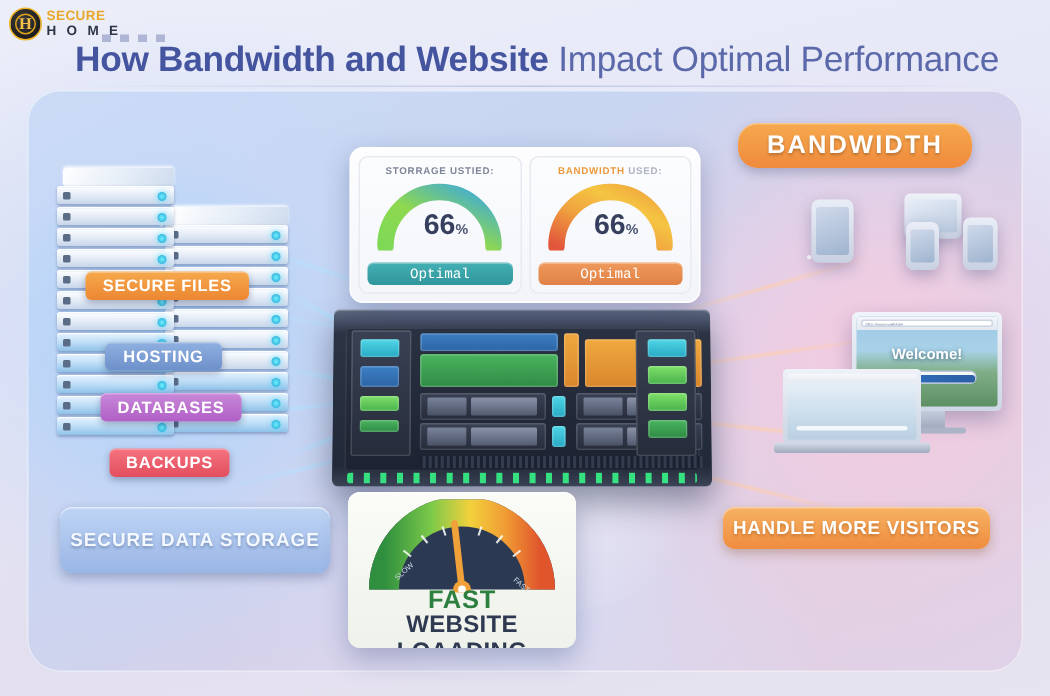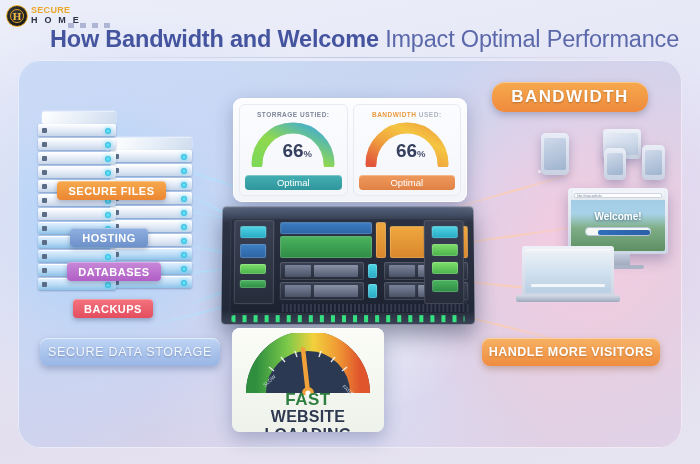--- a/index.html
+++ b/index.html
@@ -116,26 +116,26 @@
     background:linear-gradient(180deg,#f6a94c,#ec8633); }
   #lbl-limmes{ left:70px; top:228px; width:78px; height:19px;
     background:linear-gradient(180deg,#8fb0e0,#6d90ca); }
   #lbl-db{ left:67px; top:262px; width:94px; height:19px;
     background:linear-gradient(180deg,#c888d8,#b05fc6); }
   #lbl-backups{ left:73px; top:299px; width:80px; height:19px;
     background:linear-gradient(180deg,#f4737f,#e34e5e); }
 
   
   #pill-secure{
-    left:40px; top:338px; width:180px; height:28px; font-size:12.5px; letter-spacing:.7px;
+    left:40px; top:338px; width:180px; height:44px; font-size:12.5px; letter-spacing:.7px;
     color:#f4f8ff; border-radius:8px;
     background:linear-gradient(180deg,rgba(190,212,244,.95),rgba(150,180,228,.95));
     box-shadow:0 3px 7px rgba(40,60,110,.3), inset 0 1px 0 rgba(255,255,255,.55);
     text-shadow:0 1px 2px rgba(30,50,90,.35);
-    display:flex;align-items:center;justify-content:center;font-weight:normal;position:absolute;
+    display:flex;align-items:center;justify-content:center;font-weight:bold;position:absolute;
   }
   #pill-visitors{
     left:482px; top:338px; width:178px; height:28px; font-size:12.5px; letter-spacing:.5px;
     color:#fff; border-radius:8px; font-weight:bold;
     background:linear-gradient(180deg,#f7b263,#ef8c3f);
     box-shadow:0 3px 7px rgba(120,70,20,.3), inset 0 1px 0 rgba(255,255,255,.4);
     text-shadow:0 1px 2px rgba(120,60,10,.35);
     display:flex;align-items:center;justify-content:center;position:absolute;
   }
 
@@ -159,20 +159,21 @@
   .gwrap svg{ position:absolute; left:0; top:0; }
   .gnum{
     position:absolute; left:4px; bottom:-1px; width:86px; text-align:center;
     font-size:19px; font-weight:bold; color:#36405e; line-height:1;
   }
   .gnum sup{ font-size:9.5px; font-weight:bold; vertical-align:baseline; color:#4a5472;}
   .badge{
     margin-top:16px; width:100%; height:17px; border-radius:4px; color:#fff;
     font-size:9.5px; display:flex; align-items:center; justify-content:center;
     box-shadow:inset 0 1px 0 rgba(255,255,255,.3);
+    font-family:Liberation Mono, monospace;
   }
   .badge.teal{ background:linear-gradient(180deg,#44b0b4,#2f969c); }
   .badge.orng{ background:linear-gradient(180deg,#ef9a5c,#e08146); }
 
   
   .sunit{
     position:absolute; border-radius:2px;
     background:linear-gradient(180deg,#fbfdff 0%,#e6edf7 45%,#c8d6ea 100%);
     box-shadow:0 1px 2px rgba(40,60,110,.35);
     border-top:1px solid #fff;
@@ -235,21 +236,21 @@
   
   .dev{ position:absolute; border-radius:4px;
     box-shadow:0 4px 10px rgba(50,60,110,.3); }
   .phone{ background:linear-gradient(180deg,#e9edf6,#c9d2e2); border-radius:5px; padding:5px 3px; }
   .phone .scrn{ width:100%; height:100%; border-radius:2px;
     background:linear-gradient(160deg,#cfd9ea,#9fb4cf); }
   .tablet{ background:linear-gradient(180deg,#eef1f8,#ccd4e4); border-radius:4px; padding:4px 3px; }
   .tablet .scrn{ width:100%; height:100%; border-radius:2px;
     background:linear-gradient(160deg,#e7edf7,#b9c9de); }
   #monitor{
-    position:absolute; left:568px; top:188px; width:100px; height:66px;
+    position:absolute; left:568px; top:208px; width:100px; height:66px;
     background:linear-gradient(180deg,#f0f3f9,#cdd6e4); border-radius:4px; padding:3px;
     box-shadow:0 6px 14px rgba(50,60,110,.32);
   }
   #monitor .mscr{
     width:100%; height:100%; border-radius:2px; overflow:hidden; position:relative;
     background:linear-gradient(180deg,#9fc9e6 0%,#a8d2e8 38%,#7fae86 62%,#5d8f63 100%);
   }
   #monitor .bar{
     position:absolute; left:0; top:0; right:0; height:9px;
     background:linear-gradient(180deg,#f4f6fa,#e3e8f0);
@@ -330,21 +331,21 @@
     <div class="w2">H O M E</div>
     <div class="dots">
       <i style="left:0"></i>
         <i style="left:12px"></i>
         <i style="left:24px"></i>
         <i style="left:36px"></i>
     </div>
   </div>
 
   <div id="title">
-    <span class="b">How Bandwidth and Welcome</span>
+    <span class="b">How Bandwidth and Website</span>
     <span class="n">Impact Optimal Performance</span>
   </div>
   <div id="hairline"></div>
 
   <div id="panel">
 
     <div class="glowbg" style="left:-40px;top:40px;width:260px;height:260px;background:radial-gradient(circle,rgba(150,205,255,.5),rgba(150,205,255,0) 70%);"></div>
     <div class="glowbg" style="right:-30px;top:30px;width:280px;height:300px;background:radial-gradient(circle,rgba(255,200,225,.5),rgba(255,200,225,0) 70%);"></div>
     <div class="glowbg" style="left:210px;top:150px;width:260px;height:200px;background:radial-gradient(circle,rgba(255,255,255,.55),rgba(255,255,255,0) 70%);"></div>
 

